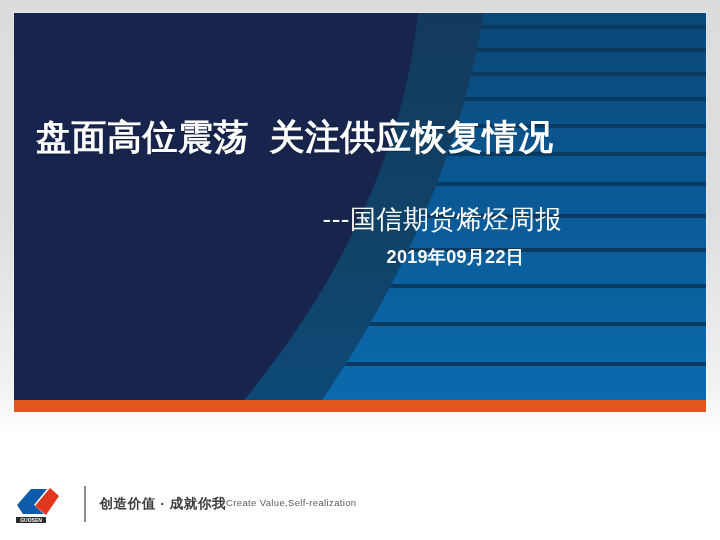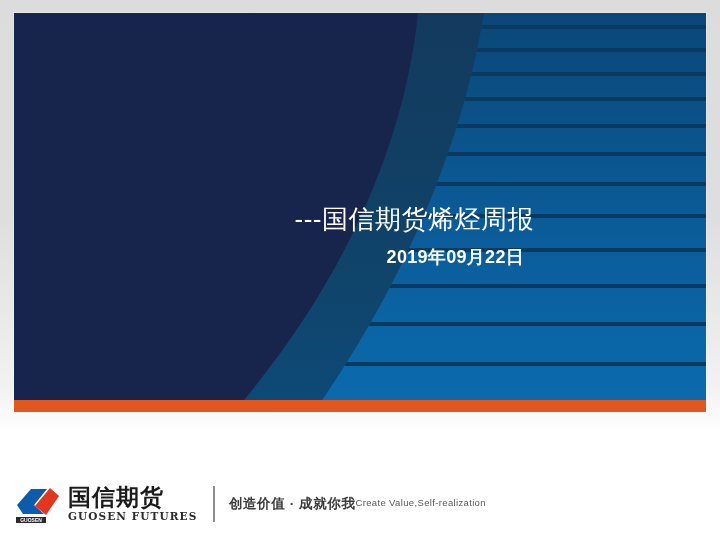--- a/index.html
+++ b/index.html
@@ -74,20 +74,21 @@
   }
   .sub-title {
     position: absolute;
     left: 0;
     top: 189px;
     width: 520px;
     text-align: right;
     font-size: 26px;
     color: #ffffff;
     letter-spacing: 0.5px;
+    padding-left: 28px;
   }
   .date-line {
     position: absolute;
     left: 0;
     top: 232px;
     width: 510px;
     text-align: right;
     font-size: 18px;
     font-weight: bold;
     color: #ffffff;
@@ -214,20 +215,21 @@
           <line x1="240" y1="237" x2="692" y2="237"></line>
           <line x1="200" y1="273" x2="692" y2="273"></line>
           <line x1="160" y1="311" x2="692" y2="311"></line>
           <line x1="120" y1="351" x2="692" y2="351"></line>
           <line x1="60" y1="393" x2="692" y2="393"></line>
         </g>
       </g>
     </svg>
 
     <div class="title-block">
+      <div class="main-title">盘面高位震荡  关注供应恢复情况</div>
       <div class="sub-title">---国信期货烯烃周报</div>
       <div class="date-line">2019年09月22日</div>
     </div>
   </div>
 
   <div class="accent-bar"></div>
 
   <div class="footer">
 
     <div class="logo-mark">
@@ -235,24 +237,20 @@
 
         <path d="M3,21 L17,5 L33,5 L20,21 L30,30 L9,30 Z" fill="#0d5bab"></path>
 
         <path d="M36,4 L45,12 L32,31 L21,22 Z" fill="#e2361f"></path>
 
         <rect x="2" y="33" width="30" height="6" fill="#2b2b2b"></rect>
         <text x="17" y="38" font-family="Liberation Sans, sans-serif" font-size="5" font-weight="bold" fill="#ffffff" text-anchor="middle">GUOSEN</text>
       </svg>
     </div>
 
-    <div class="logo-wordmark">
-      <div class="logo-cn">国信期货</div>
-      <div class="logo-en">GUOSEN FUTURES</div>
-    </div>
 
     <div class="logo-divider"></div>
 
     <div class="tagline">
       <div class="tagline-cn">创造价值 · 成就你我</div>
       <div class="tagline-en">Create Value,Self-realization</div>
     </div>
   </div>
 
 </div>

